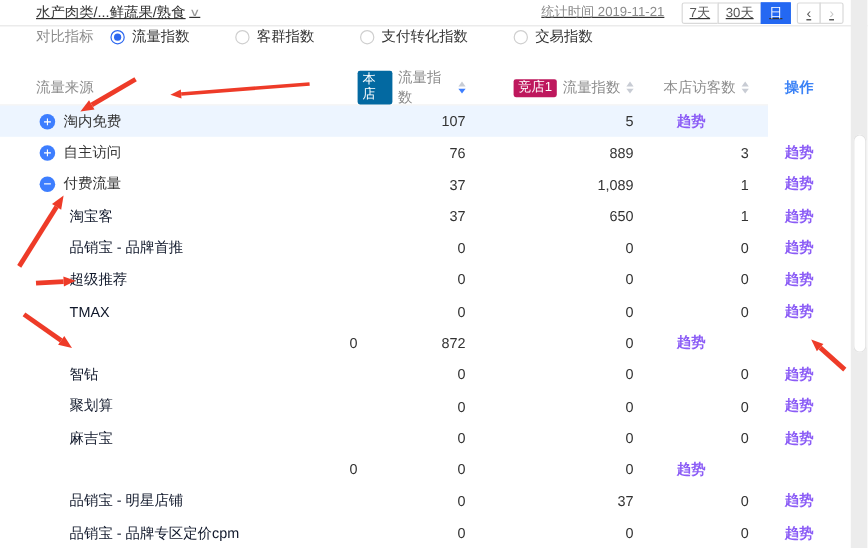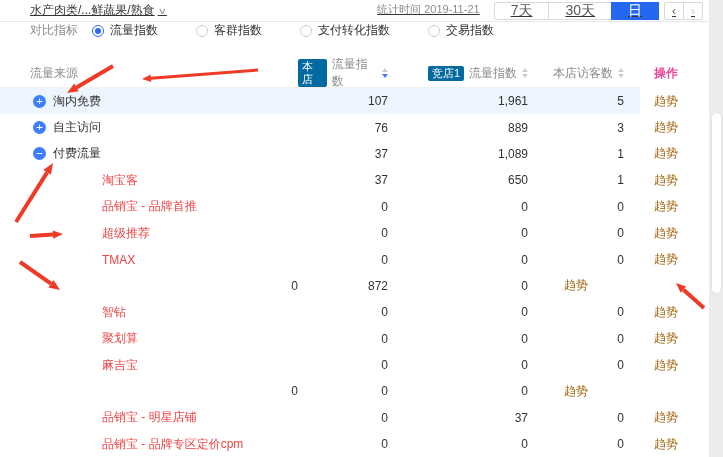--- a/index.html
+++ b/index.html
@@ -8,22 +8,22 @@
   .screen { position:relative; width:723px; height:457px; background:#fff; }
 
   
   .topbar { height:22px; display:flex; align-items:center; justify-content:space-between;
     border-bottom:1px solid #e7e7e7; padding:0 20px 0 30px;text-decoration:underline; }
   .breadcrumb { font-size:12px; color:#333; cursor:pointer; display:flex; align-items:center; gap:4px; }
   .breadcrumb .caret { color:#999; font-size:9px; transform:scaleX(1.4); display:inline-block; }
   .top-right { display:flex; align-items:flex-start; }
   .stat-time { font-size:11px; color:#8c8c8c; margin-right:14px; }
   .btn-group { display:flex; }
-  .btn { font-size:14px; color:#595959; background:#fff; border:1px solid #d9d9d9;
-    height:18px; padding:0 16px; display:flex; align-items:center; justify-content:center;
+  .btn { font-size:11px; color:#595959; background:#fff; border:1px solid #d9d9d9;
+    height:18px; padding:0 6px; display:flex; align-items:center; justify-content:center;
     margin-left:-1px; cursor:pointer; }
   .btn:first-child { margin-left:0; border-radius:2px 0 0 2px; }
   .btn.selected { background:#2468f2; border-color:#2468f2; color:#fff; z-index:1; }
   .pager { margin-left:5px; }
   .pager .btn { width:20px; padding:0; font-size:12px; }
   .pager .btn.disabled { color:#c8c8c8; cursor:default; }
   .pager .btn:last-child { border-radius:0 2px 2px 0; }
 
   
   .filter-row { height:34px; display:flex; align-items:flex-start; padding-left:30px; font-size:12px; }
@@ -34,40 +34,40 @@
   .radio-item.selected .radio-dot { border-color:#2d68f0; }
   .radio-item.selected .radio-dot::after { content:""; position:absolute; left:2px; top:2px;
     width:6px; height:6px; border-radius:50%; background:#2d68f0; }
 
   
   .grid-row { display:grid; grid-template-columns:298px 90px 140px 96px 84px; align-items:center; width:640px; }
   .thead { height:32px; font-size:12px; color:#8c8c8c; border-bottom:1px solid #f0f0f0; }
   .thead .cell.name { padding-left:30px; }
   .cell.num { text-align:right; }
   .cell.action { text-align:center; }
-  .thead .cell.action { color:#ec4899; font-weight:bold; }
+  .thead .cell.action { color:#3b82f6; font-weight:bold; }
   .hcell { display:flex; align-items:center; justify-content:flex-end; }
   .badge { font-size:11px; color:#fff; border-radius:2px; padding:1px 4px; margin-right:5px; line-height:13px; }
   .badge.own { background:#0369a1; }
-  .badge.rival { background:#0369a1; }
+  .badge.rival { background:#be185d; }
   .sort { display:inline-flex; flex-direction:column; gap:2px; margin-left:5px; }
   .sort i { width:0; height:0; border-left:3.5px solid transparent; border-right:3.5px solid transparent; display:block; }
   .sort .up { border-bottom:4px solid #c8ccd4; }
   .sort .down { border-top:4px solid #c8ccd4; }
   .sort .down.active { border-top-color:#3d7eff; }
 
   .trow { height:26.4px; font-size:12px; color:#333; }
   .trow.hl { background:#edf5ff; }
   .cell.name { display:flex; align-items:center; }
   .cell.name.lvl0 { padding-left:33px; }
-  .cell.name.lvl1 { padding-left:58px; color:#ef4444;margin-left:44px; }
+  .cell.name.lvl1 { padding-left:58px; color:#0f172a; }
   .tree-icon { width:13px; height:13px; border-radius:50%; background:#3d7eff; color:#fff;
     display:inline-flex; align-items:center; justify-content:center; font-size:11px; line-height:1;
     margin-right:7px; cursor:pointer; flex:none; font-family:"DejaVu Sans Mono",monospace; }
-  .trend { color:#a16207; text-decoration:none; cursor:pointer; }
+  .trend { color:#8b5cf6; text-decoration:none; cursor:pointer;font-weight:bold; }
 
   
   .scroll-track { position:absolute; right:0; top:0; width:14px; height:457px; background:#ececec; }
   .scroll-thumb { position:absolute; left:1.5px; top:112px; width:11px; height:182px;
     background:#fff; border-radius:6px; box-shadow:0 0 0 1px #e3e3e3 inset; }
 
   
   .overlay { position:absolute; left:0; top:0; width:723px; height:457px; pointer-events:none; }
 </style>
 </head>
@@ -144,21 +144,20 @@
     <div class="cell action">操作</div>
   </div>
 
   <div id="tbody">
       <div class="grid-row trow hl">
         <div class="cell name lvl0">
           <span class="tree-icon">+</span>
           <span>淘内免费</span>
         </div>
         <div class="cell num">107</div>
-        <div class="cell num">1,961</div>
         <div class="cell num">5</div>
         <div class="cell action"><a class="trend">趋势</a></div>
       </div>
       <div class="grid-row trow">
         <div class="cell name lvl0">
           <span class="tree-icon">+</span>
           <span>自主访问</span>
         </div>
         <div class="cell num">76</div>
         <div class="cell num">889</div>

